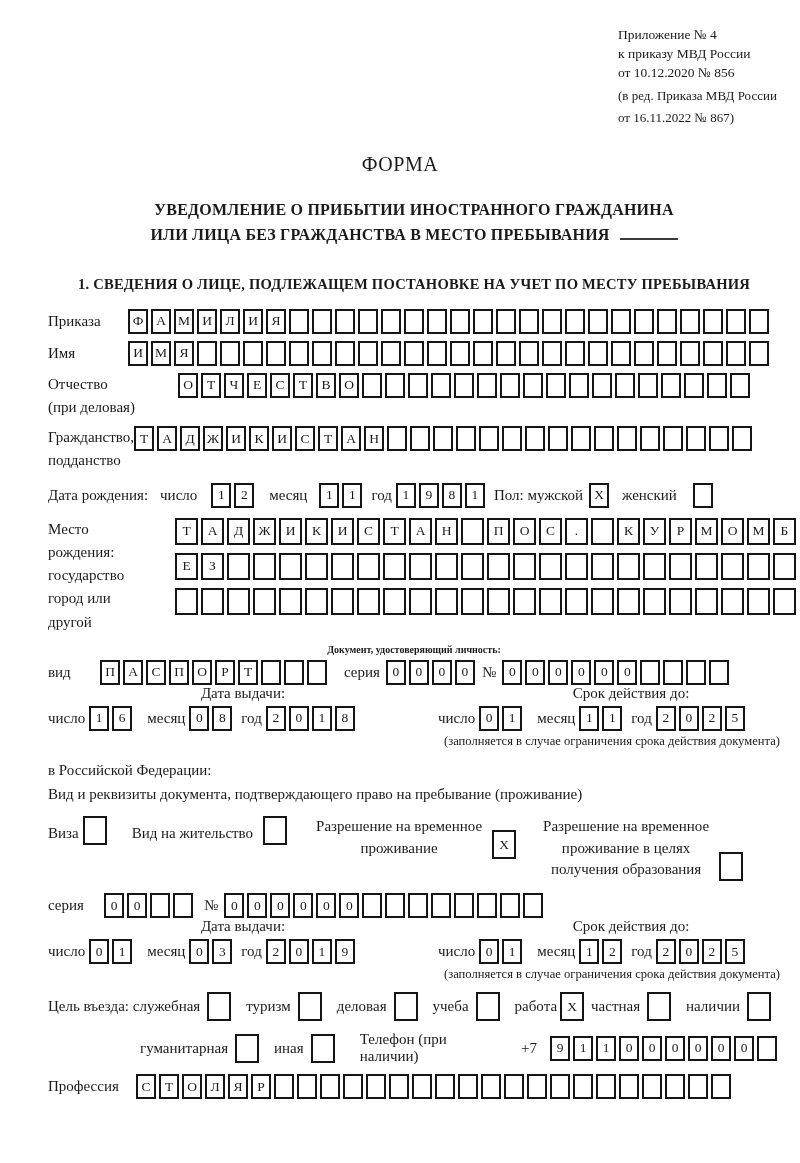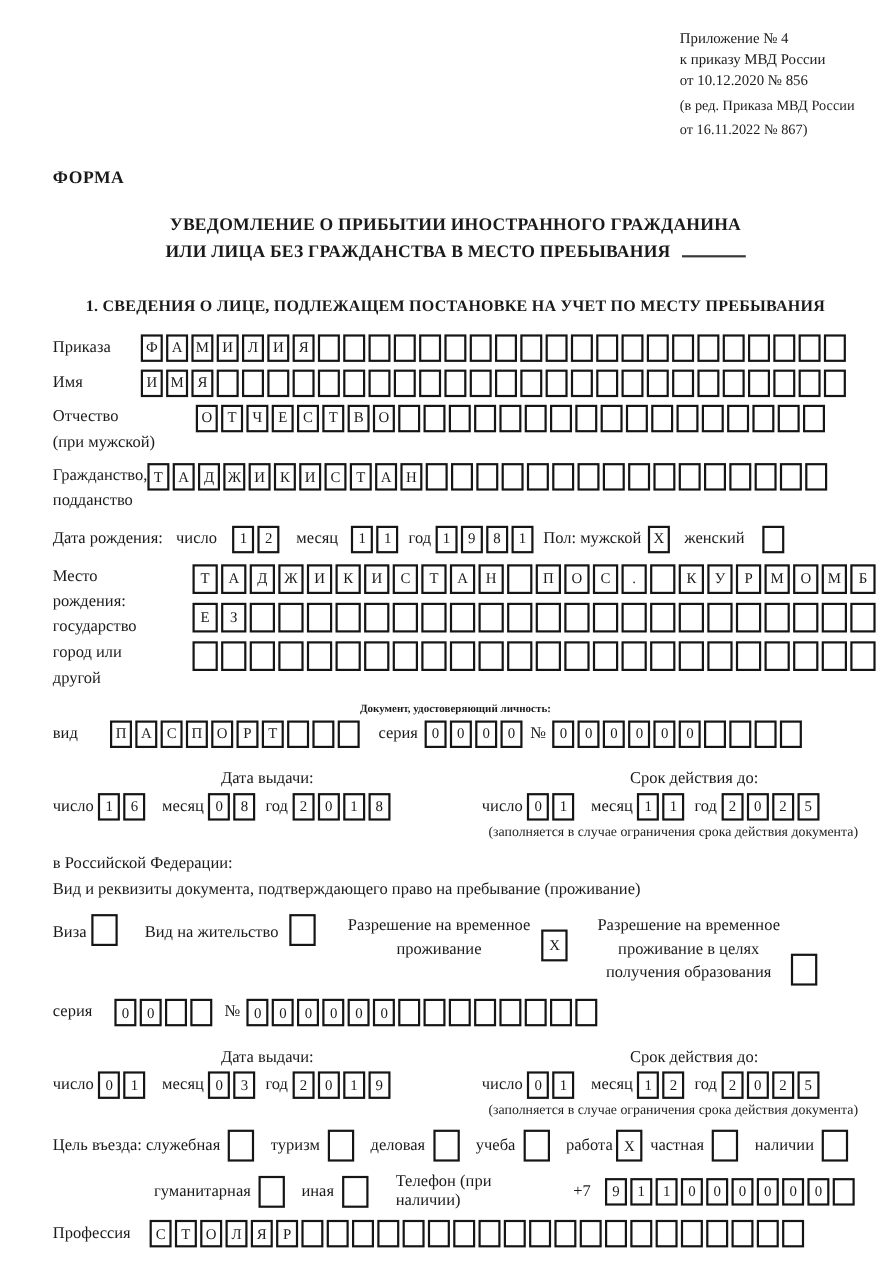--- a/index.html
+++ b/index.html
@@ -6,21 +6,21 @@
   body{
     width:800px;height:1163px;overflow:hidden;
     font-family:"Liberation Serif","DejaVu Serif",serif;
     color:#1a1a1a;font-size:15px;
   }
   .page{padding:26px 20px 10px 48px;box-sizing:border-box;position:relative;}
 
   
   .hdr{margin-left:570px;width:190px;font-size:13.5px;line-height:1.4;}
   .hdr .ed{margin-top:4px;font-size:13px;}
-  .forma{margin-top:26px;text-align:left;padding-right:28px;font-weight:bold;font-size:16px;letter-spacing:.5px;}
+  .forma{margin-top:26px;text-align:center;padding-right:28px;font-weight:normal;font-size:20px;letter-spacing:.5px;}
 
   
   .title{margin-top:22px;text-align:center;font-weight:bold;font-size:16px;line-height:1.55;letter-spacing:.2px;}
   .uline{display:inline-block;width:58px;border-bottom:2px solid #3a3a3a;margin-left:10px;height:12px;}
 
   .sect{margin-top:28px;text-align:center;font-weight:bold;font-size:14.6px;letter-spacing:.2px;}
 
   
   .frow{display:flex;align-items:center;margin-top:7px;}
   .frow.top{align-items:flex-start;}
@@ -39,21 +39,21 @@
     display:inline-flex;align-items:center;justify-content:center;
     font-size:13.5px;background:#fff;
   }
   .wide .cell{width:19px;height:23px;margin-right:3px;}
   .cb .cell{width:20px;height:25px;}
   .cellrows .cells{margin-top:0;}
   .cellrows .cells + .cells{margin-top:8px;}
   .cellcol{display:flex;flex-direction:column;}
 
   
-  .dhead{display:flex;margin-top:20px;gap:44px;}
+  .dhead{display:flex;margin-top:0;gap:44px;}
   .dh-left{width:390px;text-align:center;flex:none;}
   .dh-right{flex:1;text-align:center;}
   .drow{display:flex;align-items:center;margin-top:4px;}
   .dgroup{display:flex;align-items:center;flex:none;}
   .dgl{width:390px;}
   .dl{margin-right:4px;}
   .dl2{margin-left:12px;margin-right:4px;}
   .dnote{margin-top:3px;margin-left:auto;width:430px;text-align:right;font-size:12.6px;}
 
   
@@ -156,21 +156,21 @@
         <span class="cell"></span>
         <span class="cell"></span>
         <span class="cell"></span>
         <span class="cell"></span>
       </span>
   </div>
 
   <div class="frow top">
     <span class="lbl w130 lblcol">
       <div>Отчество</div>
-      <div>(при мужской)</div>
+      <div>(при деловая)</div>
     </span>
     <span class="cells">
         <span class="cell">О</span>
         <span class="cell">Т</span>
         <span class="cell">Ч</span>
         <span class="cell">Е</span>
         <span class="cell">С</span>
         <span class="cell">Т</span>
         <span class="cell">В</span>
         <span class="cell">О</span>

